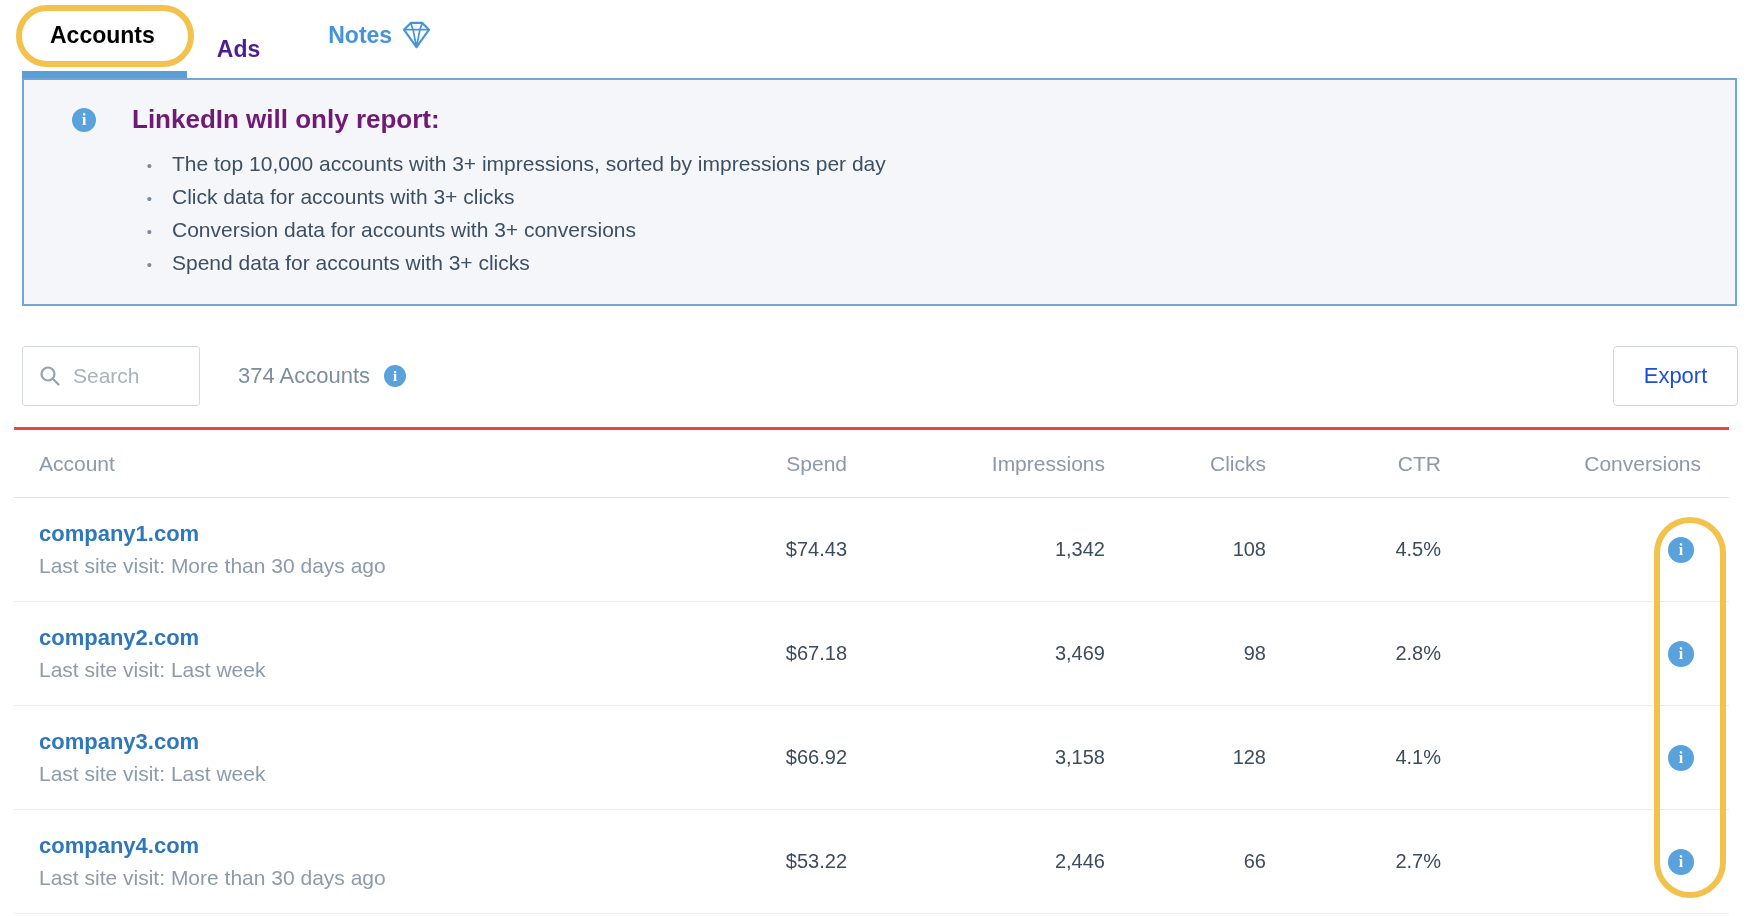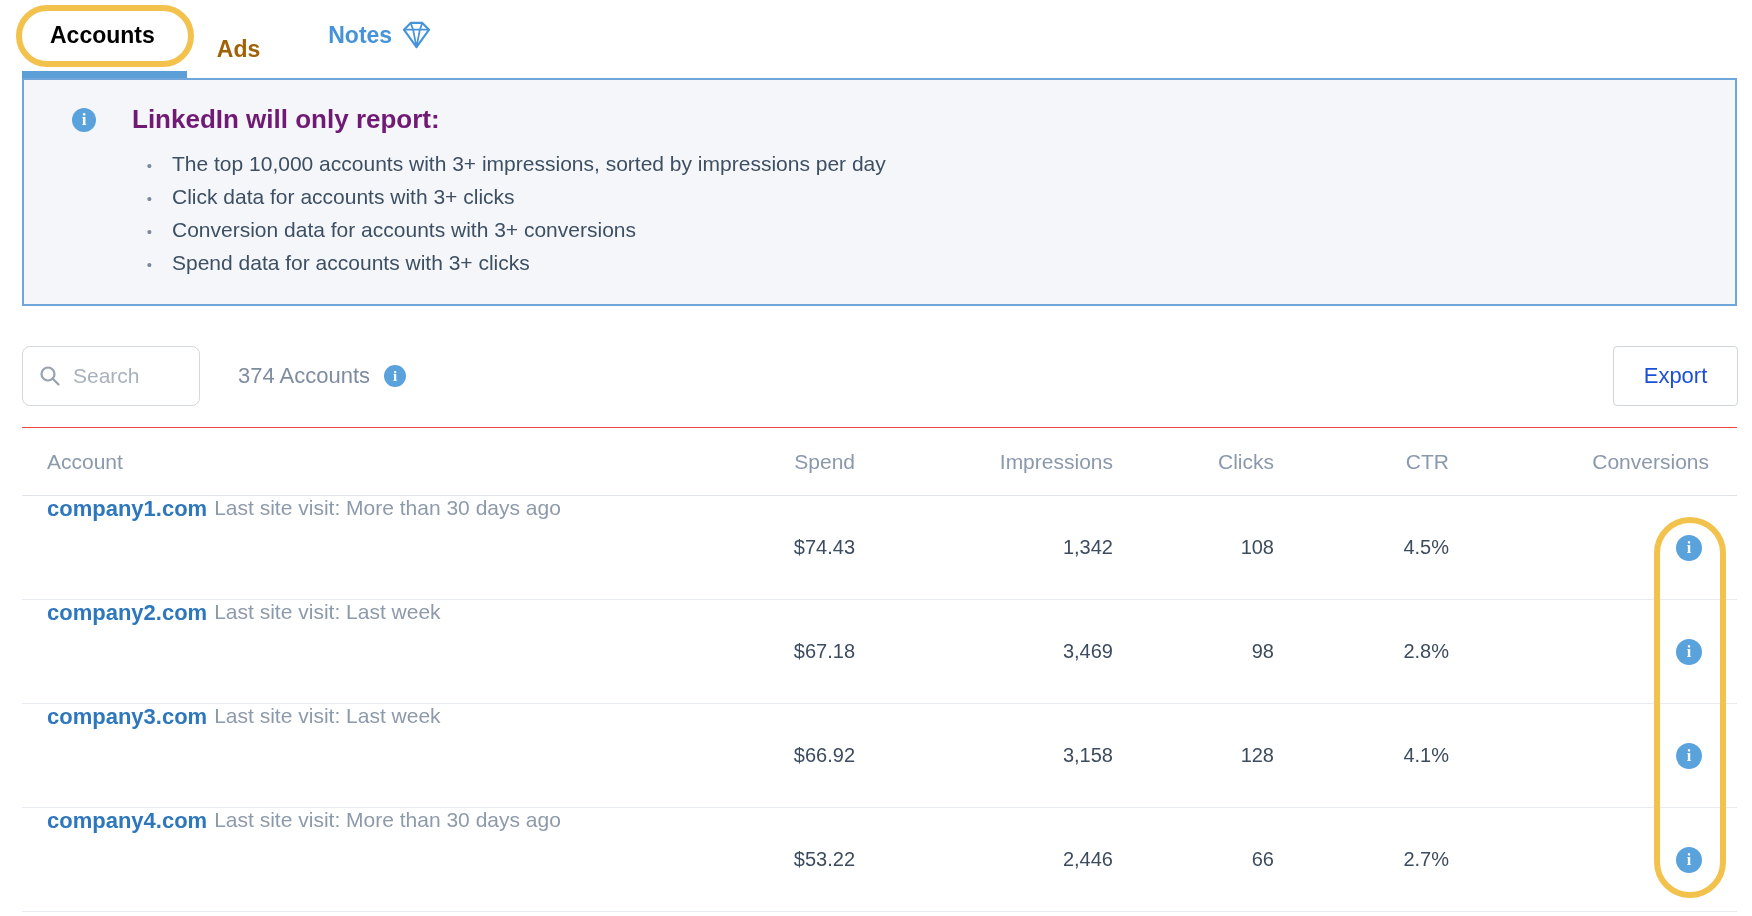--- a/index.html
+++ b/index.html
@@ -4,21 +4,21 @@
 <style>
   * { margin: 0; padding: 0; box-sizing: border-box; }
   html, body { width: 1752px; height: 916px; background: #ffffff; overflow: hidden;
     font-family: "Liberation Sans", "DejaVu Sans", sans-serif; }
   .page { position: relative; width: 1752px; height: 916px; }
 
   
   .tabs { position: absolute; left: 0; top: 0; height: 70px; display: flex; align-items: center; }
   .tab { font-size: 23px; font-weight: 600; cursor: pointer; }
   .tab-accounts { margin-left: 50px; color: #000000; }
-  .tab-ads { margin-left: 62px; color: #a16207; margin-top: 29px; }
+  .tab-ads { margin-left: 62px; color: #4c1d95; margin-top: 29px; }
   .tab-notes { margin-left: 68px; color: #4593d8; display: flex; align-items: center; gap: 9px; }
   .tab-underline { position: absolute; left: 22px; top: 71px; width: 165px; height: 7px; background: #5b9fd6; }
 
   
   .annot { position: absolute; border: 6px solid #f2c24d; border-radius: 36px; pointer-events: none; z-index: 30; }
   .annot-tab { left: 16px; top: 5px; width: 178px; height: 62px; border-radius: 31px; }
   .annot-conv { left: 1654px; top: 517px; width: 72px; height: 381px; border-radius: 36px; }
 
   
   .info-panel { position: absolute; left: 22px; top: 78px; width: 1715px; height: 228px;
@@ -28,51 +28,51 @@
     display: inline-flex; align-items: center; justify-content: center; flex: 0 0 auto;
     font-family: "Liberation Serif", serif; font-weight: bold; font-size: 17px; line-height: 1; }
   .info-title { font-size: 26px; font-weight: 700; color: #701a75; }
   .bullets { position: absolute; left: 103px; top: 72px; }
   .bullet-line { display: flex; align-items: baseline; height: 33px; }
   .bullet-dot { width: 45px; text-align: center; color: #7b8a9c; font-size: 15px; flex: 0 0 auto; }
   .bullet-text { font-size: 21px; color: #3d4f63; }
 
   
   .search-box { position: absolute; left: 22px; top: 346px; width: 178px; height: 60px;
-    border: 1px solid #d4d9de; border-radius: 8px; background: #fff;
+    border: 1px solid #d4d9de; border-radius: 3px; background: #fff;
     display: flex; align-items: center; padding-left: 16px; gap: 12px; }
   .search-input { border: none; outline: none; width: 110px; font-size: 21px;
     color: #55616e; background: transparent; font-family: inherit; }
   .search-input::placeholder { color: #a9b2bc; }
   .count-wrap { position: absolute; left: 238px; top: 346px; height: 60px;
     display: flex; align-items: center; gap: 14px; }
   .count-text { font-size: 22px; color: #7e8ca0; }
   .count-info { width: 22px; height: 22px; border-radius: 50%; background: #5aa2dc; color: #fff;
     display: inline-flex; align-items: center; justify-content: center;
     font-family: "Liberation Serif", serif; font-weight: bold; font-size: 15px; cursor: pointer; }
   .export-btn { position: absolute; left: 1613px; top: 346px; width: 125px; height: 60px;
     background: #ffffff; border: 1px solid #d0d5da; border-radius: 4px;
     font-size: 22px; font-weight: 400; color: #1d4ed8; cursor: pointer; font-family: inherit; }
 
   
-  .table { position: absolute; left: 22px; top: 427px; width: 1715px; border-top: 1px solid #ef4444; }
+  .table { position: absolute; left: 14px; top: 427px; width: 1715px; border-top: 3px solid #ef4444; }
   .thead { position: relative; height: 68px; border-bottom: 1px solid #dfe3e8; }
   .th { position: absolute; top: 0; height: 68px; display: flex; align-items: center;
     font-size: 21px; color: #8a99ac; }
   .trow { position: relative; height: 104px; border-bottom: 1px solid #e8ebef; }
   .cell-num { position: absolute; top: 0; height: 100%; display: flex; align-items: center;
     font-size: 20px; color: #3c4c5e; }
   .r-account { left: 25px; }
   .r-spend { right: 882px; }
   .r-impr { right: 624px; }
   .r-clicks { right: 463px; }
   .r-ctr { right: 288px; }
   .r-conv-h { right: 28px; }
   .acct-cell { position: absolute; left: 25px; top: 0; height: 100%;
-    display: flex; flex-direction: row; justify-content: center; gap: 7px; }
+    display: flex; flex-direction: column; justify-content: center; gap: 7px; }
   .acct-link { font-size: 22px; font-weight: 700; color: #2e77bd; text-decoration: none; cursor: pointer; }
   .acct-sub { font-size: 21px; color: #8d9aab; }
   .conv-icon { position: absolute; left: 1654px; top: 50%; margin-top: -13px; width: 26px; height: 26px;
     border-radius: 50%; background: #5aa2dc; color: #fff; display: flex; align-items: center;
     justify-content: center; font-family: "Liberation Serif", serif; font-weight: bold;
     font-size: 16px; cursor: pointer; }
 </style>
 </head>
 <body>
 

